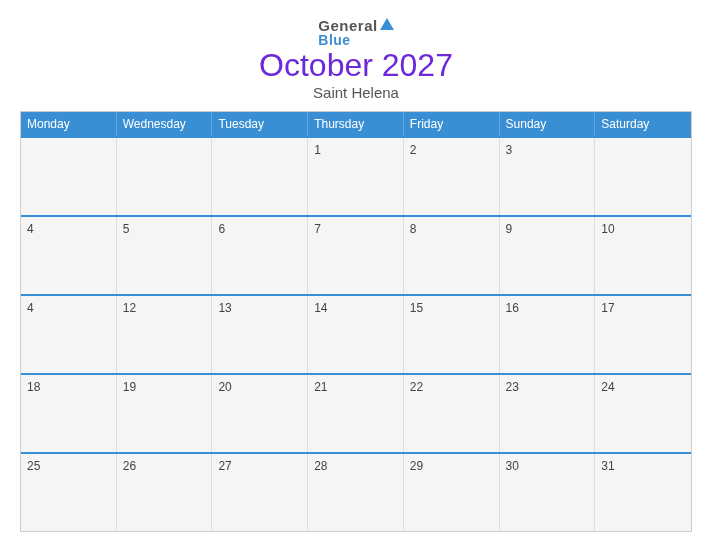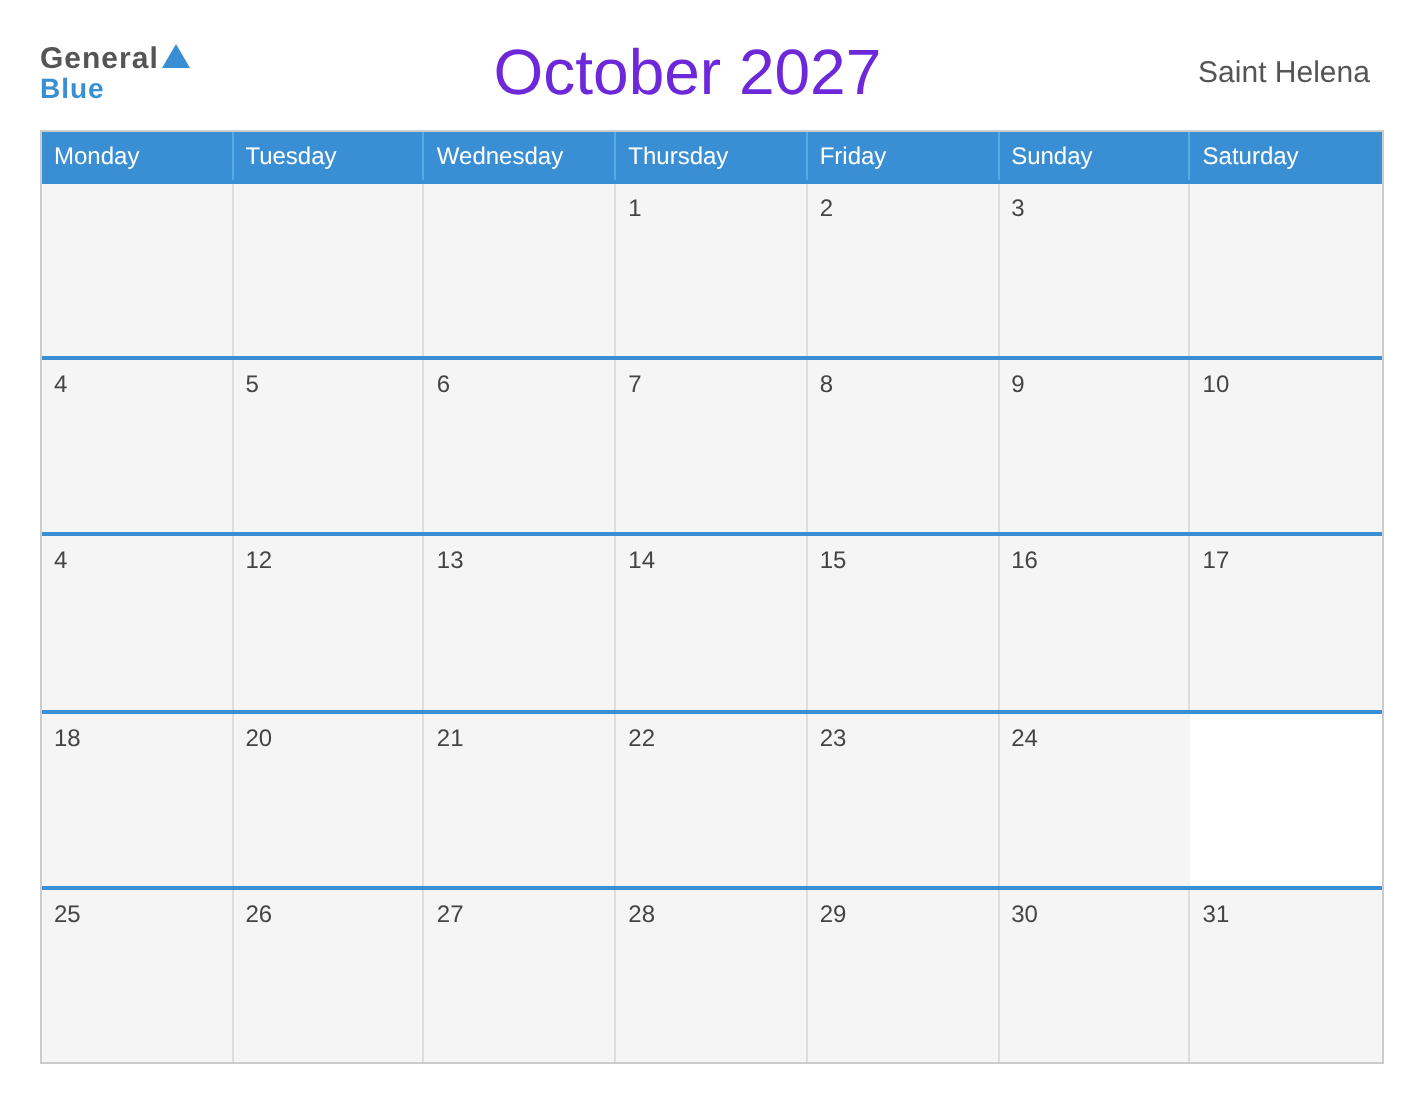--- a/index.html
+++ b/index.html
@@ -16,20 +16,21 @@
       padding: 18px 20px 18px 20px;
       display: flex;
       flex-direction: column;
     }
     
     .header {
       display: flex;
       align-items: center;
       justify-content: space-between;
       margin-bottom: 10px;
+      flex-direction: column;
     }
     .logo {
       display: flex;
       flex-direction: column;
       align-items: flex-start;
       line-height: 1;
     }
     .logo-general {
       font-size: 15px;
       font-weight: bold;
@@ -138,22 +139,22 @@
       </div>
       <span class="logo-blue">Blue</span>
     </div>
     <div class="month-title">October 2027</div>
     <div class="location">Saint Helena</div>
   </div>
 
   <div class="calendar">
     <div class="cal-header">
       <div class="cal-header-cell">Monday</div>
+      <div class="cal-header-cell">Wednesday</div>
       <div class="cal-header-cell">Tuesday</div>
-      <div class="cal-header-cell">Wednesday</div>
       <div class="cal-header-cell">Thursday</div>
       <div class="cal-header-cell">Friday</div>
       <div class="cal-header-cell">Sunday</div>
       <div class="cal-header-cell">Saturday</div>
     </div>
     <div class="cal-body" id="cal-body">
     <div class="cal-week">
           <div class="cal-cell empty"></div>
           <div class="cal-cell empty"></div>
           <div class="cal-cell empty"></div>
@@ -175,20 +176,21 @@
           <div class="cal-cell"><span class="day-num">4</span></div>
           <div class="cal-cell"><span class="day-num">12</span></div>
           <div class="cal-cell"><span class="day-num">13</span></div>
           <div class="cal-cell"><span class="day-num">14</span></div>
           <div class="cal-cell"><span class="day-num">15</span></div>
           <div class="cal-cell"><span class="day-num">16</span></div>
           <div class="cal-cell"><span class="day-num">17</span></div>
         </div>
         <div class="cal-week">
           <div class="cal-cell"><span class="day-num">18</span></div>
+          <div class="cal-cell"><span class="day-num">19</span></div>
           <div class="cal-cell"><span class="day-num">20</span></div>
           <div class="cal-cell"><span class="day-num">21</span></div>
           <div class="cal-cell"><span class="day-num">22</span></div>
           <div class="cal-cell"><span class="day-num">23</span></div>
           <div class="cal-cell"><span class="day-num">24</span></div>
         </div>
         <div class="cal-week">
           <div class="cal-cell"><span class="day-num">25</span></div>
           <div class="cal-cell"><span class="day-num">26</span></div>
           <div class="cal-cell"><span class="day-num">27</span></div>

